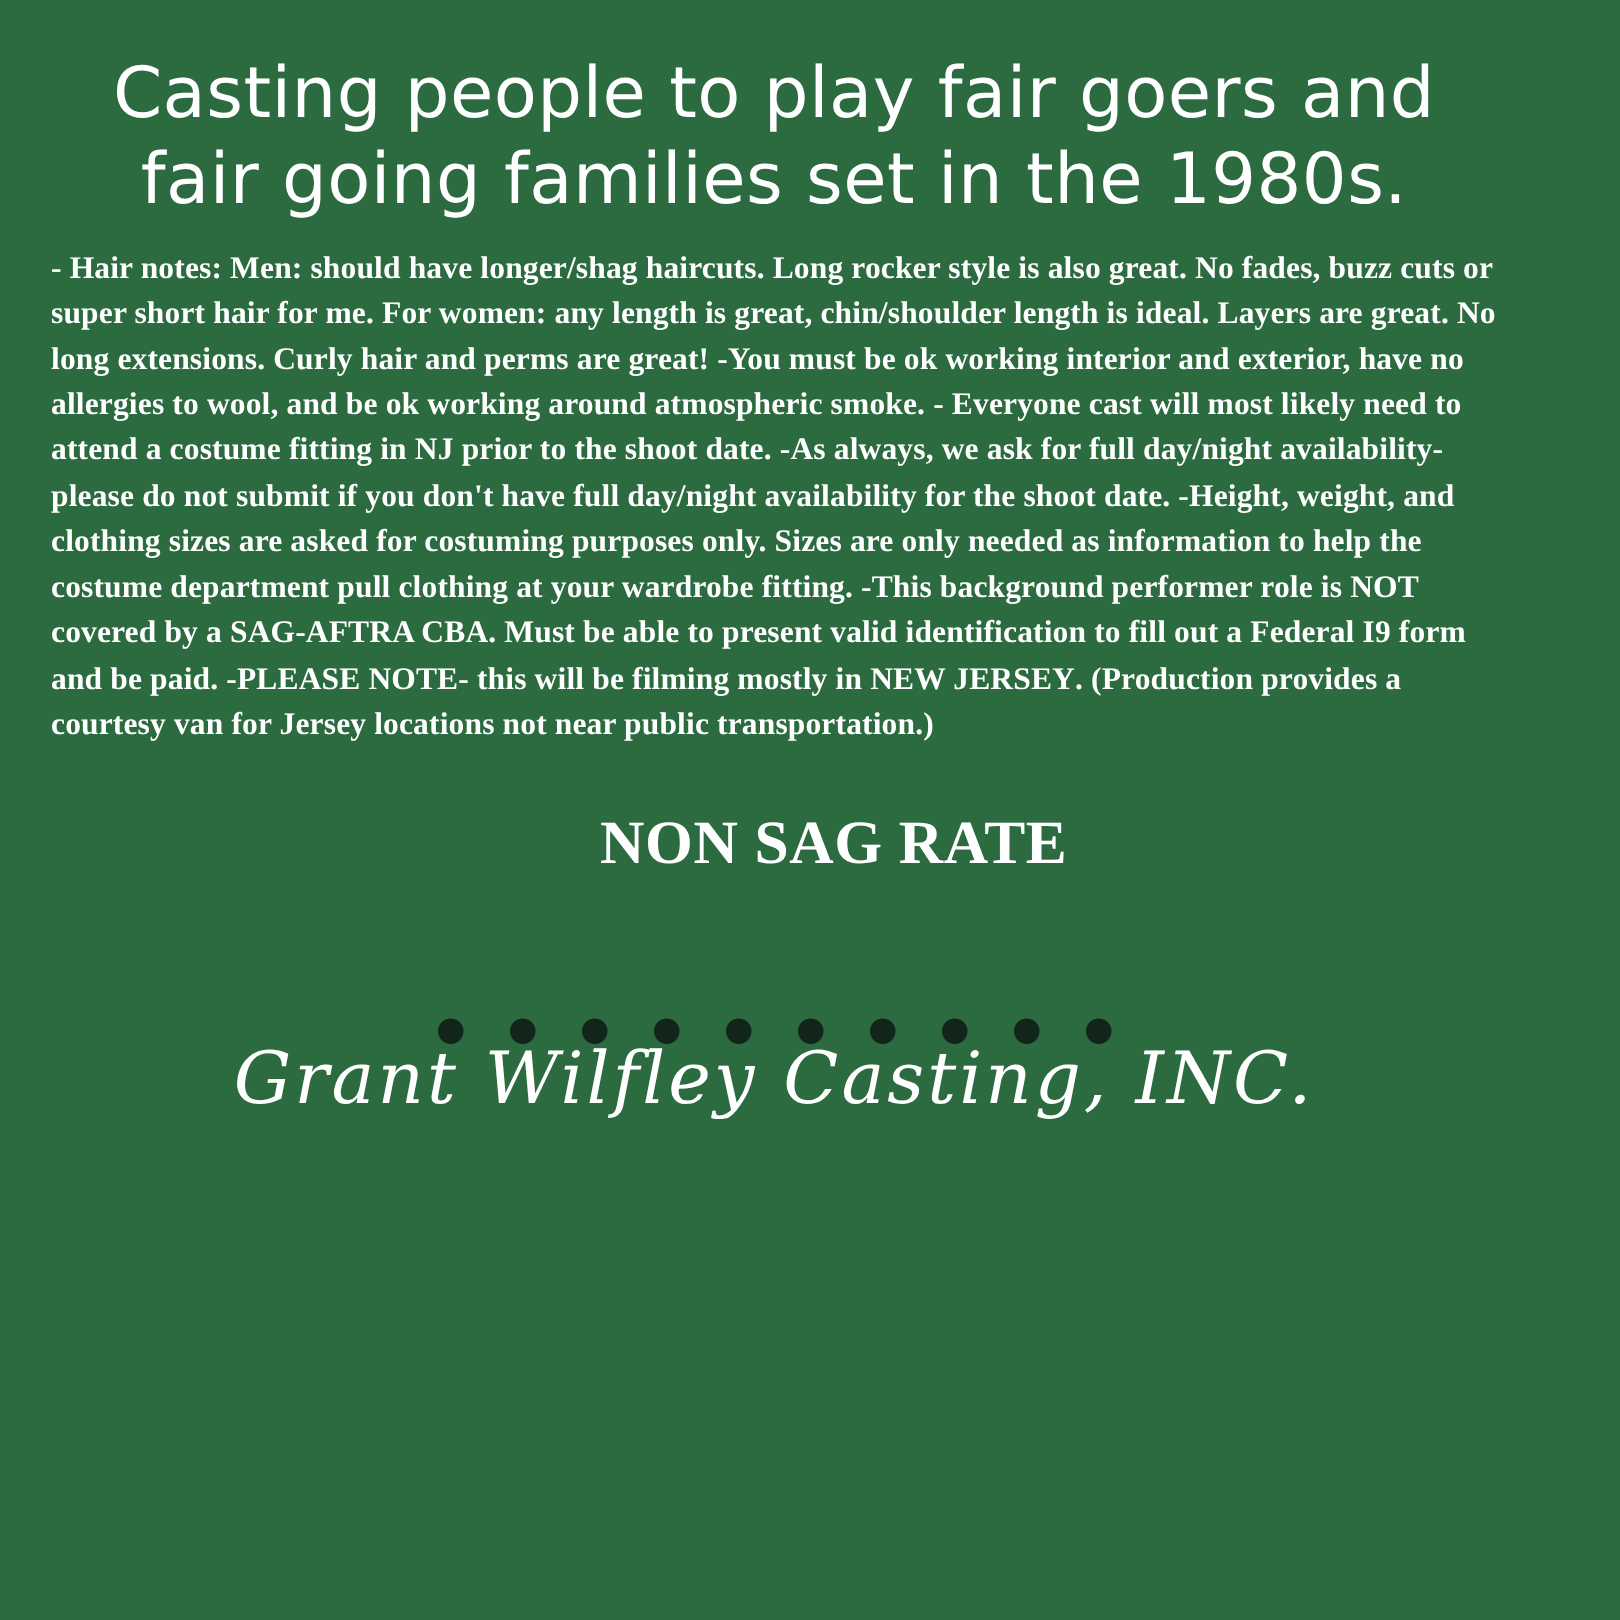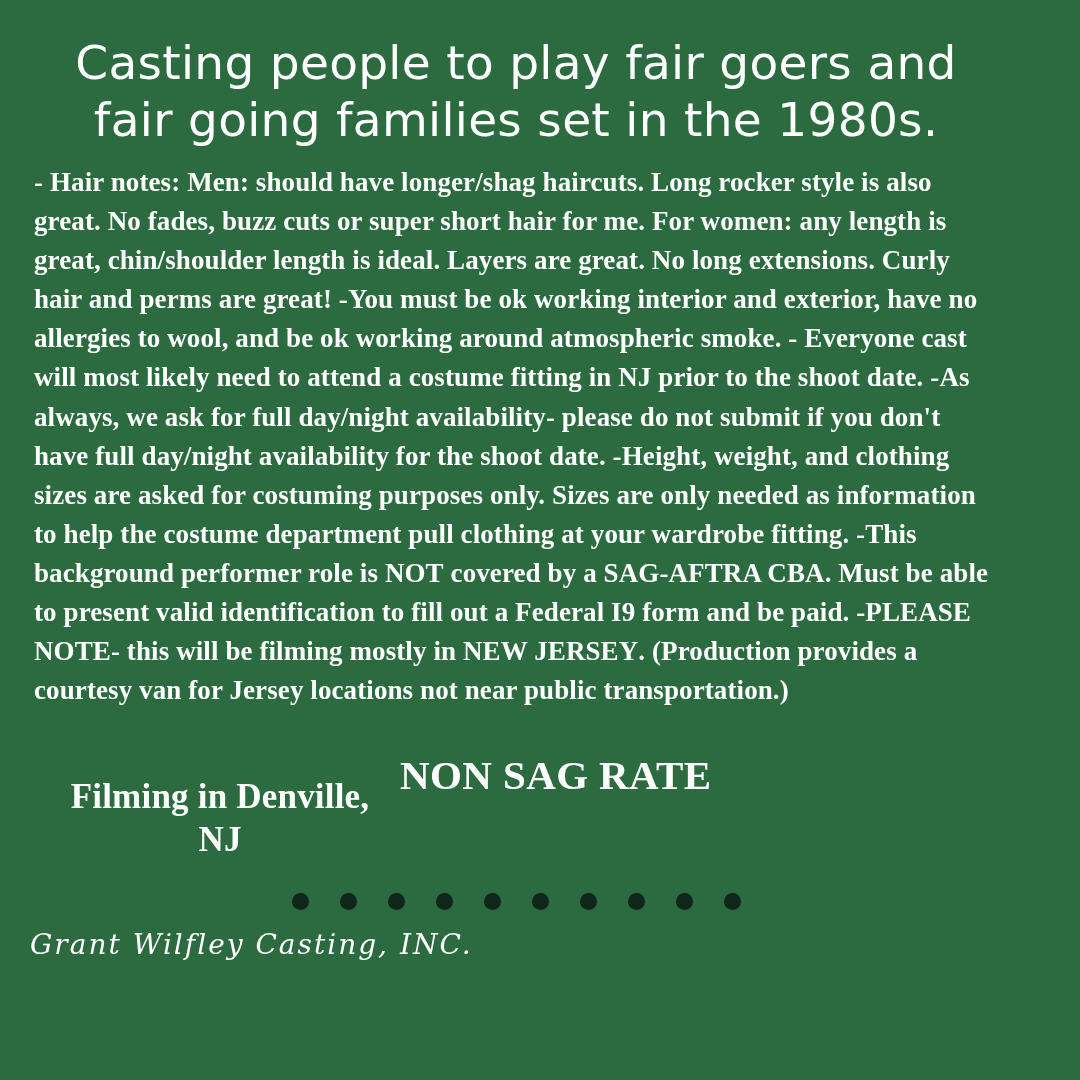--- a/index.html
+++ b/index.html
@@ -29,21 +29,21 @@
     font-size: 47px;
     line-height: 1.22;
     text-align: center;
     letter-spacing: 0.3px;
     padding: 0 6px;
     margin-bottom: 14px;
     font-style: normal;
   }
   .body-copy {
     font-family: "Liberation Serif", serif;
-    font-size: 27px;
+    font-size: 21px;
     line-height: 1.45;
     text-align: left;
     font-weight: 600;
     padding: 0 4px;
     letter-spacing: 0.1px;
   }
   .body-copy b {
     font-weight: 800;
   }
   .bottom-block {
@@ -88,41 +88,40 @@
     width: 17px;
     height: 17px;
     border-radius: 50%;
     background: #11251a;
   }
   .signature {
     position: absolute;
     left: 0;
     right: 0;
     bottom: -6px;
-    text-align: left;
+    text-align: center;
     font-family: "DejaVu Serif", serif;
     font-style: italic;
     font-weight: 400;
-    font-size: 28px;
+    font-size: 48px;
     letter-spacing: 2px;
     margin-top: 36px;
   }
 </style>
 </head>
 <body>
 
 <div class="poster">
 
   <div class="headline">Casting people to play fair goers and fair going families set in the 1980s.</div>
 
   <div class="body-copy">- Hair notes: Men: should have longer/shag haircuts. Long rocker style is also great. No fades, buzz cuts or super short hair for me. For women: any length is great, chin/shoulder length is ideal. Layers are great. No long extensions. Curly hair and perms are great! -You must be ok working interior and exterior, have no allergies to wool, and be ok working around atmospheric smoke. - Everyone cast will most likely need to attend a costume fitting in NJ prior to the shoot date. -As always, we ask for full day/night availability- please do not submit if you don't have full day/night availability for the shoot date. -Height, weight, and clothing sizes are asked for costuming purposes only. Sizes are only needed as information to help the costume department pull clothing at your wardrobe fitting. -This background performer role is <b>NOT</b> covered by a <b>SAG-AFTRA CBA</b>. Must be able to present valid identification to fill out a Federal I9 form and be paid. -PLEASE <b>NOT</b>E- this will be filming mostly in <b>NEW JERSEY</b>. (Production provides a courtesy van for Jersey locations not near public transportation.)</div>
 
   <div class="bottom-block">
 
-    <div class="filming">Filming in Denville, NJ</div>
 
     <div class="rate">
       <div>NON SAG RATE</div>
     </div>
 
     <div class="dots">
         <span class="dot" style="background: rgb(17, 37, 26);"></span>
         <span class="dot" style="background: rgb(17, 37, 26);"></span>
         <span class="dot" style="background: rgb(17, 37, 26);"></span>
         <span class="dot" style="background: rgb(17, 37, 26);"></span>

